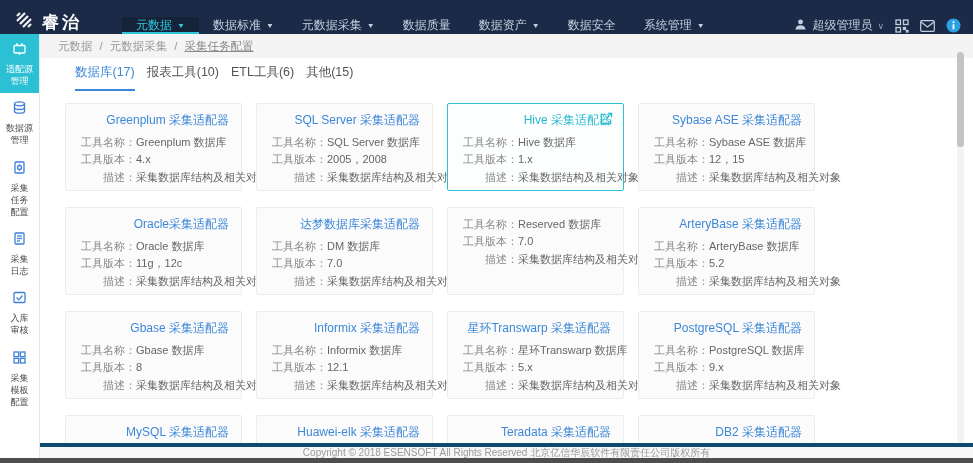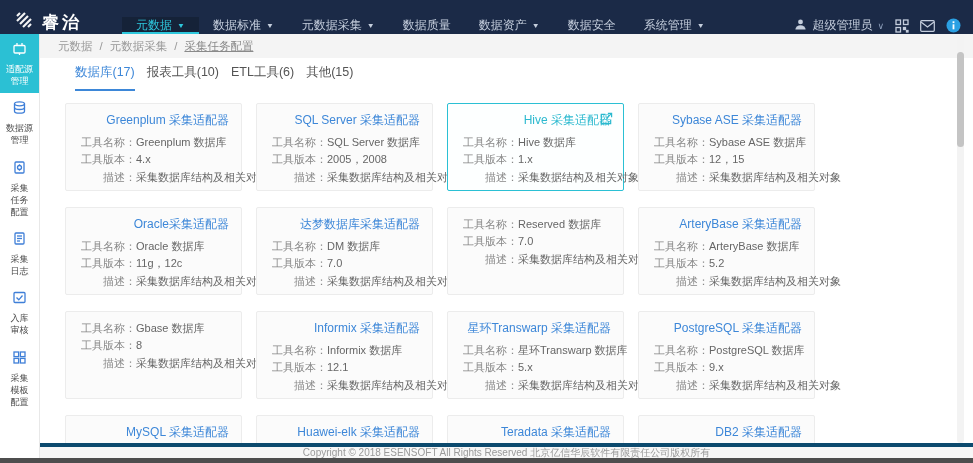--- a/index.html
+++ b/index.html
@@ -376,20 +376,21 @@
             <span class="k">工具版本：</span>
             <span class="v">5.2</span>
           </div>
           <div class="card-row">
             <span class="k">描述：</span>
             <span class="v">采集数据库结构及相关对象</span>
           </div>
         </div>
 
         <div class="card">
+          <div class="card-title">Gbase 采集适配器</div>
 
           <div class="card-row">
             <span class="k">工具名称：</span>
             <span class="v">Gbase 数据库</span>
           </div>
           <div class="card-row">
             <span class="k">工具版本：</span>
             <span class="v">8</span>
           </div>
           <div class="card-row">

